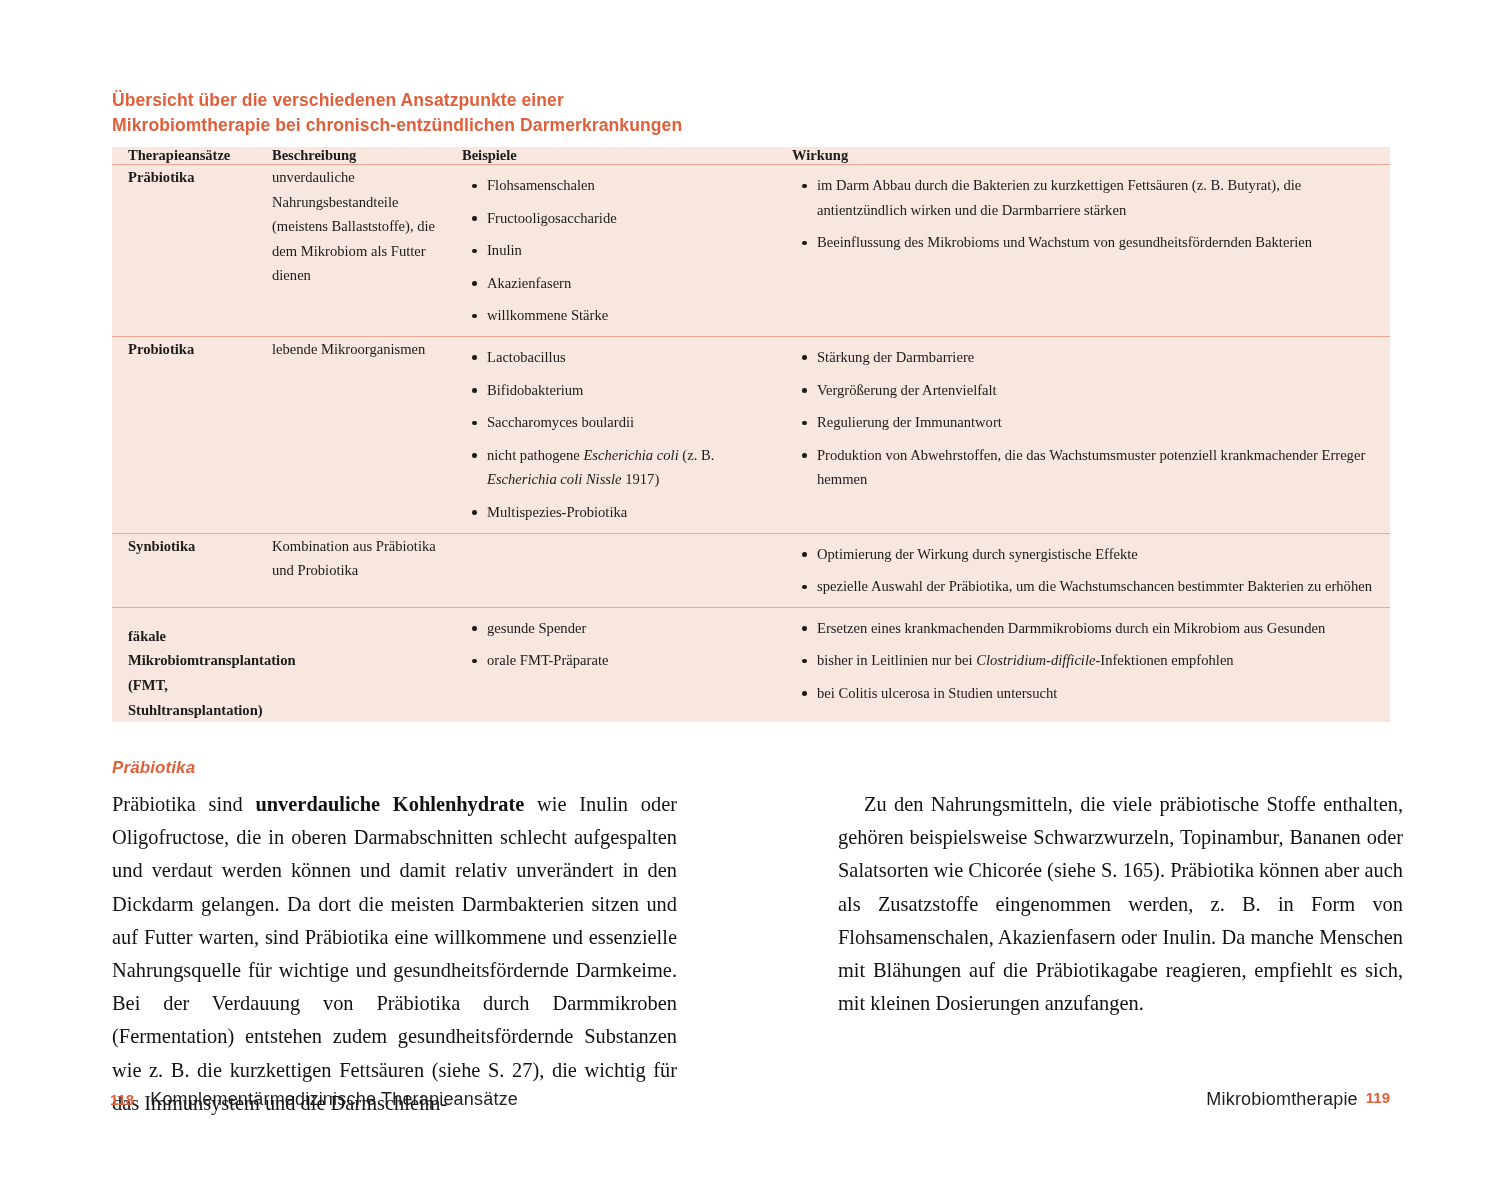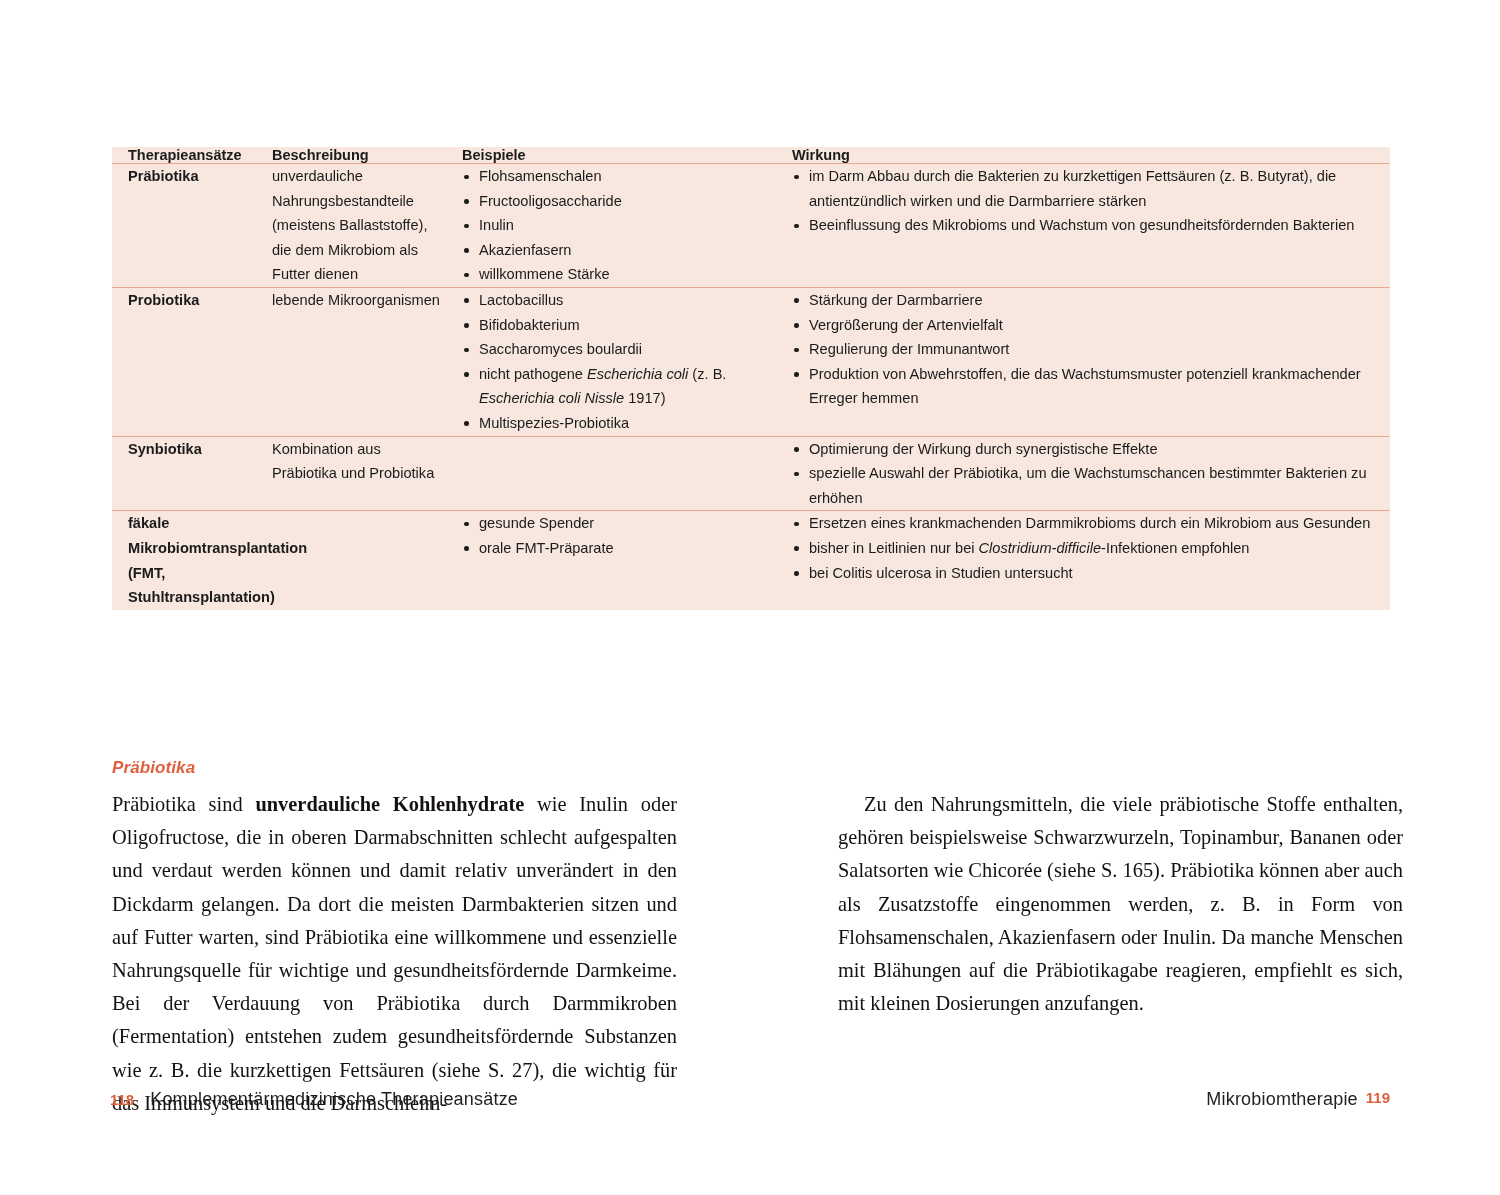--- a/index.html
+++ b/index.html
@@ -55,20 +55,21 @@
   table.matrix col.c1 { width: 160px; }
   table.matrix col.c2 { width: 190px; }
   table.matrix col.c3 { width: 330px; }
   table.matrix col.c4 { width: 598px; }
 
   table.matrix th,
   table.matrix td {
     vertical-align: top;
     text-align: left;
     padding: 0;
+    font-family: Liberation Serif, serif;
   }
 
   .thead-row th {
     font-family: "Liberation Sans", sans-serif;
     font-weight: bold;
     font-size: 14.5px;
     color: #1b1b1b;
     padding: 12px 14px 11px 14px;
     border-bottom: 1.6px solid #eda893;
   }
@@ -86,31 +87,31 @@
   .body-row > td:first-child { padding-left: 16px; }
 
   .rowname {
     font-weight: bold;
   }
 
   .plainpara {
     margin: 0;
     max-width: 175px;
   }
-  .plainpara.wide { max-width: 185px; }
+  .plainpara.wide { max-width: 185px; margin-top: 16px; }
 
   ul.bullets {
     margin: 0;
     padding: 0;
     list-style: none;
   }
   ul.bullets li {
     position: relative;
     padding-left: 17px;
-    margin: 0;
+    margin: 8px;
   }
   ul.bullets li::before {
     content: "";
     position: absolute;
     left: 2px;
     top: 10.5px;
     width: 4.6px;
     height: 4.6px;
     border-radius: 50%;
     background: #1b1b1b;
@@ -186,20 +187,24 @@
     font-size: 18px;
     color: #1f1f1f;
     letter-spacing: 0.2px;
   }
 </style>
 </head>
 <body>
 
 <div class="page">
 
+  <div class="box-title">
+    <span>Übersicht über die verschiedenen Ansatzpunkte einer</span>
+    <span class="l2">Mikrobiomtherapie bei chronisch-entzündlichen Darmerkrankungen</span>
+  </div>
 
   <div class="table-wrap">
     <table class="matrix">
       <colgroup>
         <col class="c1">
           <col class="c2">
           <col class="c3">
           <col class="c4">
       </colgroup>
       <thead>

